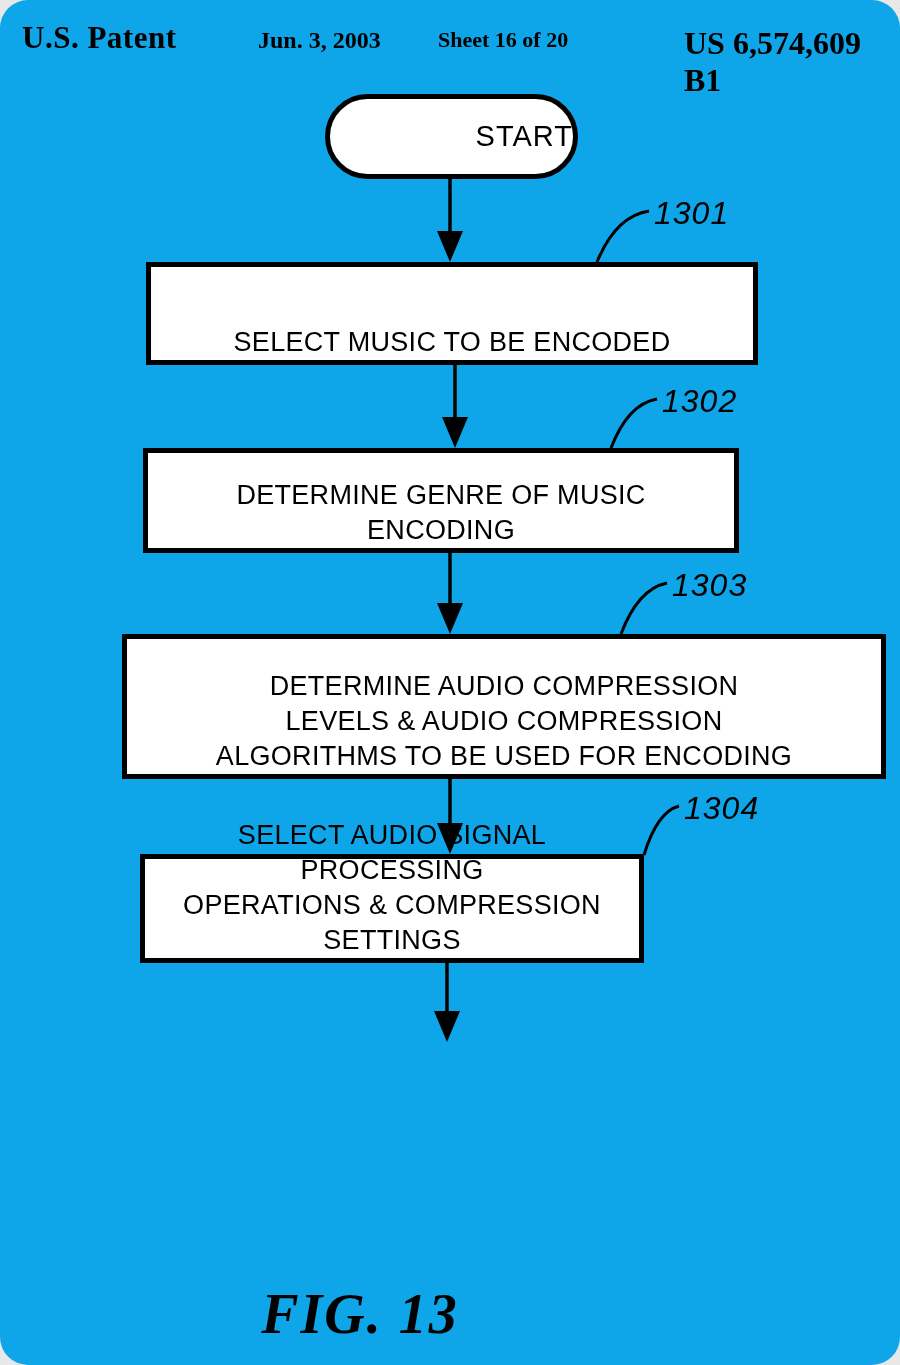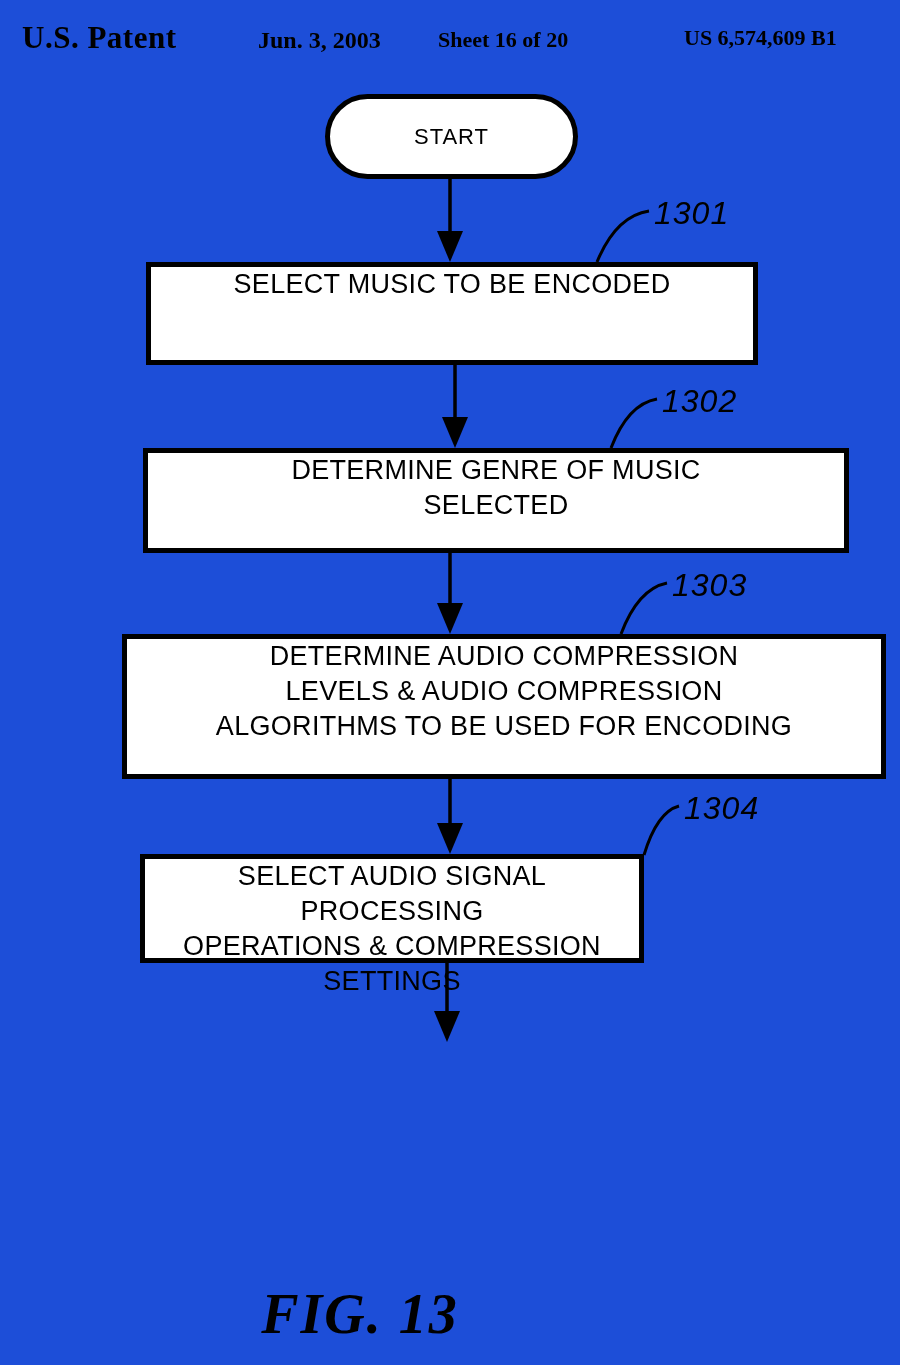--- a/index.html
+++ b/index.html
@@ -1,48 +1,49 @@
 <!DOCTYPE html>
 <html><head>
 <meta charset="utf-8">
 <style>
   html,body{margin:0;padding:0;background:#e8e8e8;}
   .page{
     position:relative;
     width:900px;height:1365px;
     margin:0 auto;
-    background:#1d4ed8;
+    background:#0ea5e9;
     font-family:"Liberation Sans", sans-serif;
     color:#000;
     overflow:hidden;
+    border-radius:28px;
   }
   
   .hdr{
     position:absolute;top:18px;left:0;width:900px;height:46px;
     font-family:"Liberation Serif", serif;font-weight:bold;
   }
   .hdr-patent{position:absolute;left:22px;top:2px;font-size:31px;letter-spacing:.5px;}
   .hdr-date{position:absolute;left:258px;top:9px;font-size:24px;}
   .hdr-sheet{position:absolute;left:438px;top:9px;font-size:22px;}
-  .hdr-num{position:absolute;left:684px;top:7px;font-size:22px;}
+  .hdr-num{position:absolute;left:684px;top:7px;font-size:32px;}
   
   .terminal{
     position:absolute;border:5px solid #000;border-radius:46px;
-    display:flex;align-items:center;justify-content:center;
-    font-size:22px;letter-spacing:1px;background:#fff;box-sizing:border-box;
+    display:flex;align-items:center;justify-content:flex-end;
+    font-size:29px;letter-spacing:1px;background:#fff;box-sizing:border-box;
   }
   .t-start{left:325px;top:94px;width:253px;height:85px;}
   .t-end{left:318px;top:1042px;width:254px;height:87px;}
   .step{
     position:absolute;border:5px solid #000;background:#fff;box-sizing:border-box;
-    display:flex;flex-direction:column;align-items:center;justify-content:flex-start;
+    display:flex;flex-direction:column;align-items:center;justify-content:flex-end;
     font-size:27px;line-height:35px;text-align:center;letter-spacing:.3px;
   }
   .s1{left:146px;top:262px;width:612px;height:103px;}
-  .s2{left:143px;top:448px;width:706px;height:105px;}
+  .s2{left:143px;top:448px;width:596px;height:105px;}
   .s3{left:122px;top:634px;width:764px;height:145px;}
   .s4{left:140px;top:854px;width:504px;height:109px;}
   .step span{display:block;}
   .ref{
     position:absolute;font-style:italic;font-size:32px;letter-spacing:1px;
   }
   .r1{left:654px;top:195px;}
   .r2{left:662px;top:383px;}
   .r3{left:672px;top:567px;}
   .r4{left:684px;top:790px;}
@@ -103,21 +104,21 @@
   </div>
 
   <div class="ref r1">1301</div>
   <div class="step s1">
     <span>SELECT MUSIC TO BE ENCODED</span>
   </div>
 
   <div class="ref r2">1302</div>
   <div class="step s2">
     <span>DETERMINE GENRE OF MUSIC</span>
-    <span>SELECTED</span>
+    <span>ENCODING</span>
   </div>
 
   <div class="ref r3">1303</div>
   <div class="step s3">
     <span>DETERMINE AUDIO COMPRESSION</span>
     <span>LEVELS &amp; AUDIO COMPRESSION</span>
     <span>ALGORITHMS TO BE USED FOR ENCODING</span>
   </div>
 
   <div class="ref r4">1304</div>

